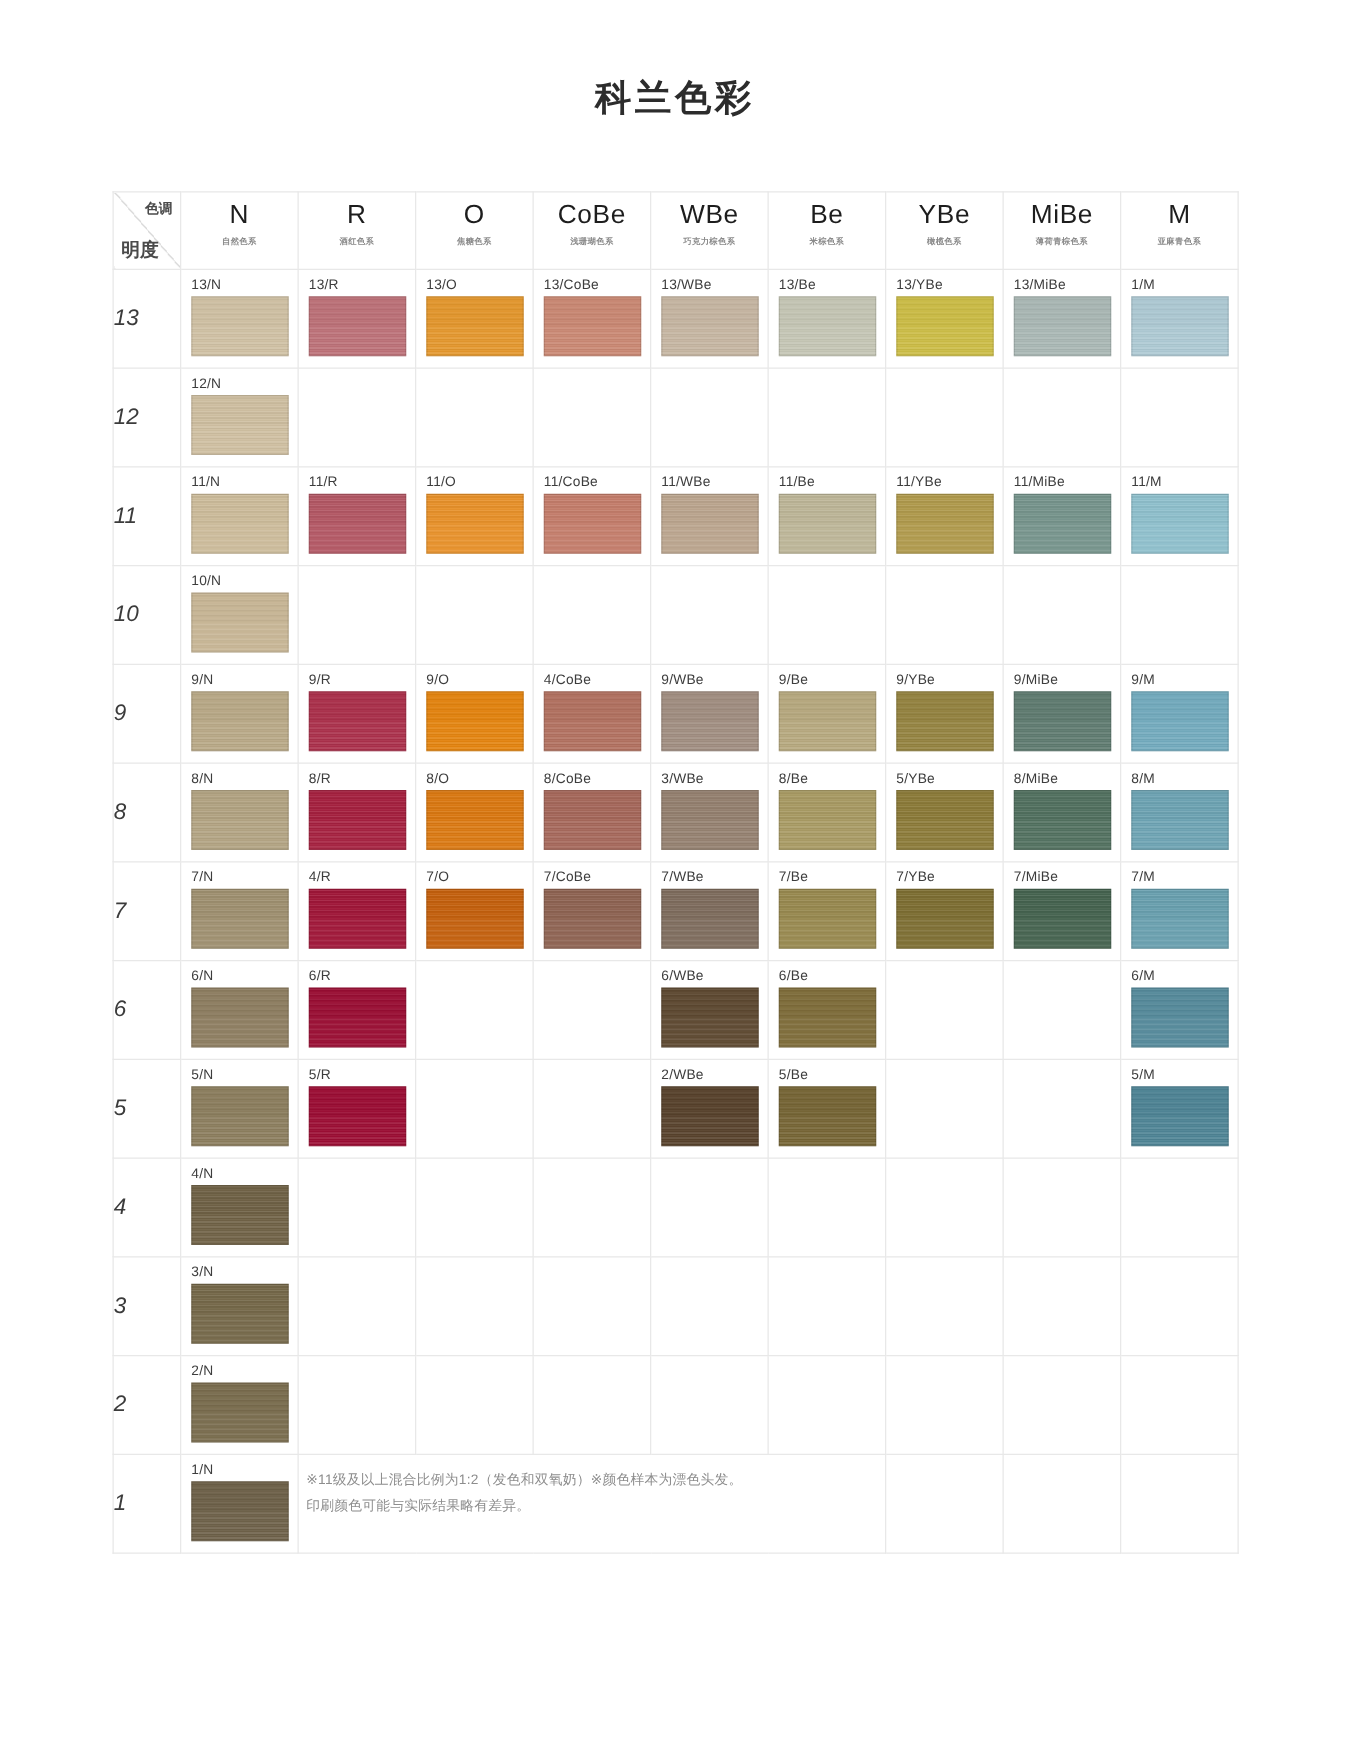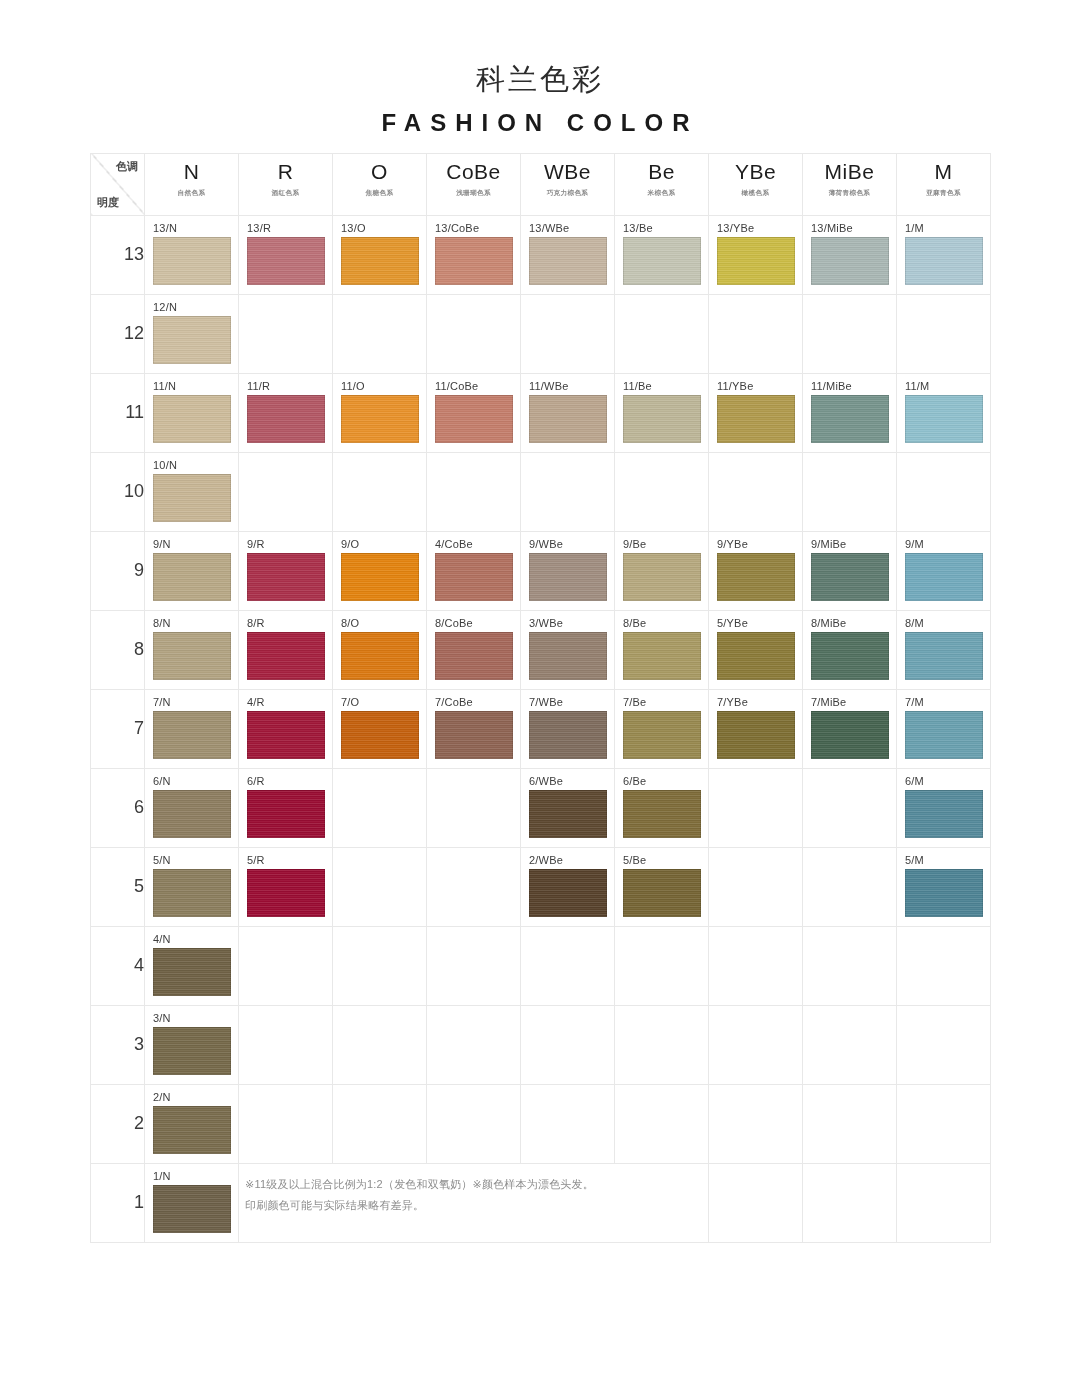--- a/index.html
+++ b/index.html
@@ -18,34 +18,34 @@
 
   
   .header {
     padding-top: 62px;
     text-align: center;
   }
   .title-cn {
     font-size: 29px;
     letter-spacing: 3px;
     color: #2c2c2c;
-    font-weight: 400;
+    font-weight: 700;
     line-height: 1.2;
   }
   .title-en {
     margin-top: 12px;
     font-size: 24px;
     letter-spacing: 9px;
     color: #1a1a1a;
     font-weight: 700;
   }
 
   
   .table-wrap {
-    margin: 16px auto 0 auto;
+    margin: 56px auto 0 auto;
     width: 900px;
   }
   table.chart {
     border-collapse: collapse;
     width: 900px;
     table-layout: fixed;
   }
   table.chart td, table.chart th {
     border: 1px solid #e8e8e8;
     padding: 0;
@@ -66,21 +66,21 @@
   }
   .corner .tone {
     position: absolute;
     top: 5px; right: 6px;
     font-size: 11px;
     color: #4a4a4a;
   }
   .corner .level {
     position: absolute;
     bottom: 5px; left: 6px;
-    font-size: 11px;
+    font-size: 15px;
     color: #4a4a4a;
     text-align: right;
   }
 
   .colhead {
     height: 62px;
     text-align: center;
     padding-top: 6px !important;
   }
   .colhead .code {
@@ -92,24 +92,25 @@
   }
   .colhead .sub {
     margin-top: 4px;
     font-size: 7px;
     color: #8a8a8a;
     letter-spacing: 0.3px;
     transform: scale(0.95);
   }
 
   .lvl {
-    text-align: right;
+    text-align: left;
     font-size: 18px;
     color: #3b3b3b;
     vertical-align: middle !important;
+    font-style: italic;
   }
 
   .cell { position: relative; }
   .cell-inner { padding: 6px 8px 9px 8px; }
   .sw-label {
     font-size: 11px;
     color: #3d3d3d;
     letter-spacing: 0.2px;
     margin-bottom: 3px;
     white-space: nowrap;
@@ -143,21 +144,20 @@
   }
   .footnote div { white-space: nowrap; }
 </style>
 </head>
 <body>
 
 <div id="page">
 
   <div class="header">
     <div class="title-cn">科兰色彩</div>
-    <div class="title-en">FASHION COLOR</div>
   </div>
 
   <div class="table-wrap">
     <table class="chart">
       <colgroup>
         <col class="lvlcol">
         <col class="swcol">
           <col class="swcol">
           <col class="swcol">
         <col class="swcol">

